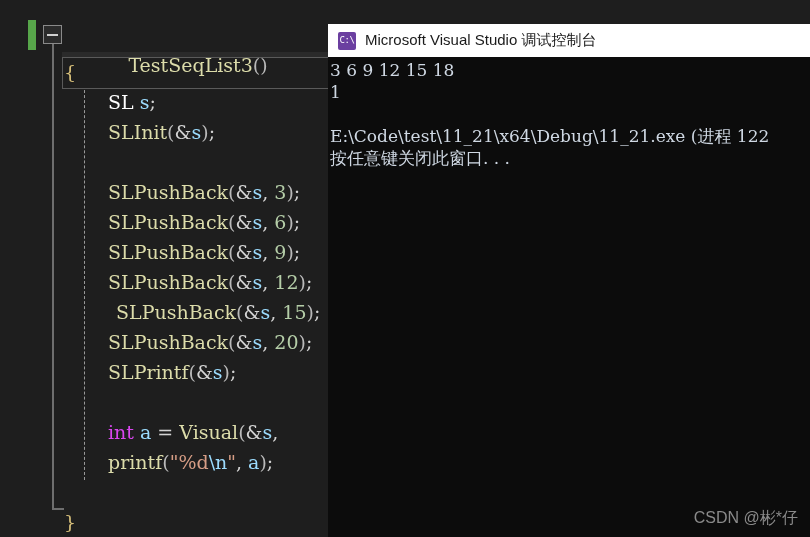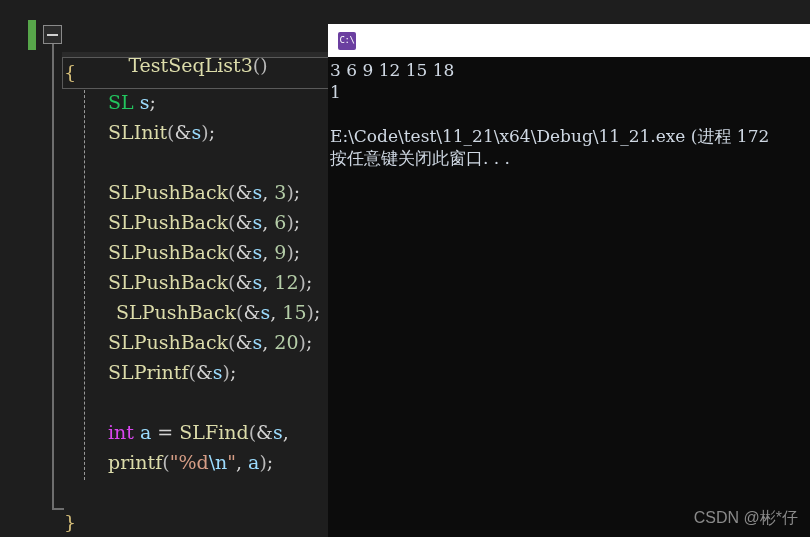--- a/index.html
+++ b/index.html
@@ -66,21 +66,21 @@
     background:#1e1e1e;
     box-sizing:border-box;
   }
   .cur-line-top-shade{
     position:absolute;left:62px;top:52px;width:268px;height:5px;
     background:#2a2a2a;
   }
 
   
   .c-fn     {color:#dcdcaa;text-align:right;}
-  .c-type   {color:#22c55e;}
+  .c-type   {color:#ffffff;}
   .c-var    {color:#9cdcfe;}
   .c-kw     {color:#d946ef;}
   .c-num    {color:#b5cea8;}
   .c-punc   {color:#d4d4d4;}
   .c-paren  {color:#b9b9b9;}
   .c-brace  {color:#d8c07a;}
   .c-str    {color:#d69d85;}
   .c-esc    {color:#9cdcfe;}
   .c-op     {color:#d4d4d4;}
 
@@ -166,38 +166,39 @@
           <div class="ln" style="top: 117px;"><span class="txt" style="left: 108px;"><span class="c-fn">SLInit</span><span class="c-paren">(</span><span class="c-op">&amp;</span><span class="c-var">s</span><span class="c-paren">)</span><span class="c-punc">;</span></span></div>
           <div class="ln" style="top: 147px;"><span class="txt" style="left: 108px;"></span></div>
           <div class="ln" style="top: 177px;"><span class="txt" style="left: 108px;"><span class="c-fn">SLPushBack</span><span class="c-paren">(</span><span class="c-op">&amp;</span><span class="c-var">s</span><span class="c-punc">, </span><span class="c-num">3</span><span class="c-paren">)</span><span class="c-punc">;</span></span></div>
           <div class="ln" style="top: 207px;"><span class="txt" style="left: 108px;"><span class="c-fn">SLPushBack</span><span class="c-paren">(</span><span class="c-op">&amp;</span><span class="c-var">s</span><span class="c-punc">, </span><span class="c-num">6</span><span class="c-paren">)</span><span class="c-punc">;</span></span></div>
           <div class="ln" style="top: 237px;"><span class="txt" style="left: 108px;"><span class="c-fn">SLPushBack</span><span class="c-paren">(</span><span class="c-op">&amp;</span><span class="c-var">s</span><span class="c-punc">, </span><span class="c-num">9</span><span class="c-paren">)</span><span class="c-punc">;</span></span></div>
           <div class="ln" style="top: 267px;"><span class="txt" style="left: 108px;"><span class="c-fn">SLPushBack</span><span class="c-paren">(</span><span class="c-op">&amp;</span><span class="c-var">s</span><span class="c-punc">, </span><span class="c-num">12</span><span class="c-paren">)</span><span class="c-punc">;</span></span></div>
           <div class="ln" style="top: 297px;"><span class="txt" style="left: 116px;"><span class="c-fn">SLPushBack</span><span class="c-paren">(</span><span class="c-op">&amp;</span><span class="c-var">s</span><span class="c-punc">, </span><span class="c-num">15</span><span class="c-paren">)</span><span class="c-punc">;</span></span></div>
           <div class="ln" style="top: 327px;"><span class="txt" style="left: 108px;"><span class="c-fn">SLPushBack</span><span class="c-paren">(</span><span class="c-op">&amp;</span><span class="c-var">s</span><span class="c-punc">, </span><span class="c-num">20</span><span class="c-paren">)</span><span class="c-punc">;</span></span></div>
           <div class="ln" style="top: 357px;"><span class="txt" style="left: 108px;"><span class="c-fn">SLPrintf</span><span class="c-paren">(</span><span class="c-op">&amp;</span><span class="c-var">s</span><span class="c-paren">)</span><span class="c-punc">;</span></span></div>
           <div class="ln" style="top: 387px;"><span class="txt" style="left: 108px;"></span></div>
-          <div class="ln" style="top: 417px;"><span class="txt" style="left: 108px;"><span class="c-kw">int</span><span class="c-punc"> </span><span class="c-var">a</span><span class="c-op"> = </span><span class="c-fn">SLFind</span><span class="c-paren">(</span><span class="c-op">&amp;</span><span class="c-var">s</span><span class="c-punc">,</span></span></div>
+          <div class="ln" style="top: 417px;"><span class="txt" style="left: 108px;"><span class="c-kw">int</span><span class="c-punc"> </span><span class="c-var">a</span><span class="c-op"> = </span><span class="c-fn">Visual</span><span class="c-paren">(</span><span class="c-op">&amp;</span><span class="c-var">s</span><span class="c-punc">,</span></span></div>
           <div class="ln" style="top: 447px;"><span class="txt" style="left: 108px;"><span class="c-fn">printf</span><span class="c-paren">(</span><span class="c-str">"%d</span><span class="c-esc">\n</span><span class="c-str">"</span><span class="c-punc">, </span><span class="c-var">a</span><span class="c-paren">)</span><span class="c-punc">;</span></span></div>
           <div class="ln" style="top: 477px;"><span class="txt" style="left: 108px;"></span></div>
           <div class="ln" style="top: 507px;"><span class="txt" style="left: 64px;"><span class="c-brace">}</span></span></div>
         </div>
     </div>
   </div>
 
   <div class="console-win">
     <div class="console-title">
       <div class="console-icon">
         <span class="glyph">C:\</span>
       </div>
+      <div class="console-title-text">Microsoft Visual Studio 调试控制台</div>
     </div>
     <div class="console-body" id="console-body">
         <div class="console-line">3 6 9 12 15 18</div>
         <div class="console-line">1</div>
         <div class="console-line blank">&nbsp;</div>
-        <div class="console-line">E:\Code\test\11_21\x64\Debug\11_21.exe (进程 172</div>
+        <div class="console-line">E:\Code\test\11_21\x64\Debug\11_21.exe (进程 122</div>
         <div class="console-line">按任意键关闭此窗口. . .</div>
       </div>
   </div>
 
   <div class="watermark">CSDN @彬*仔</div>
 
 </div>
 
 </body></html>

